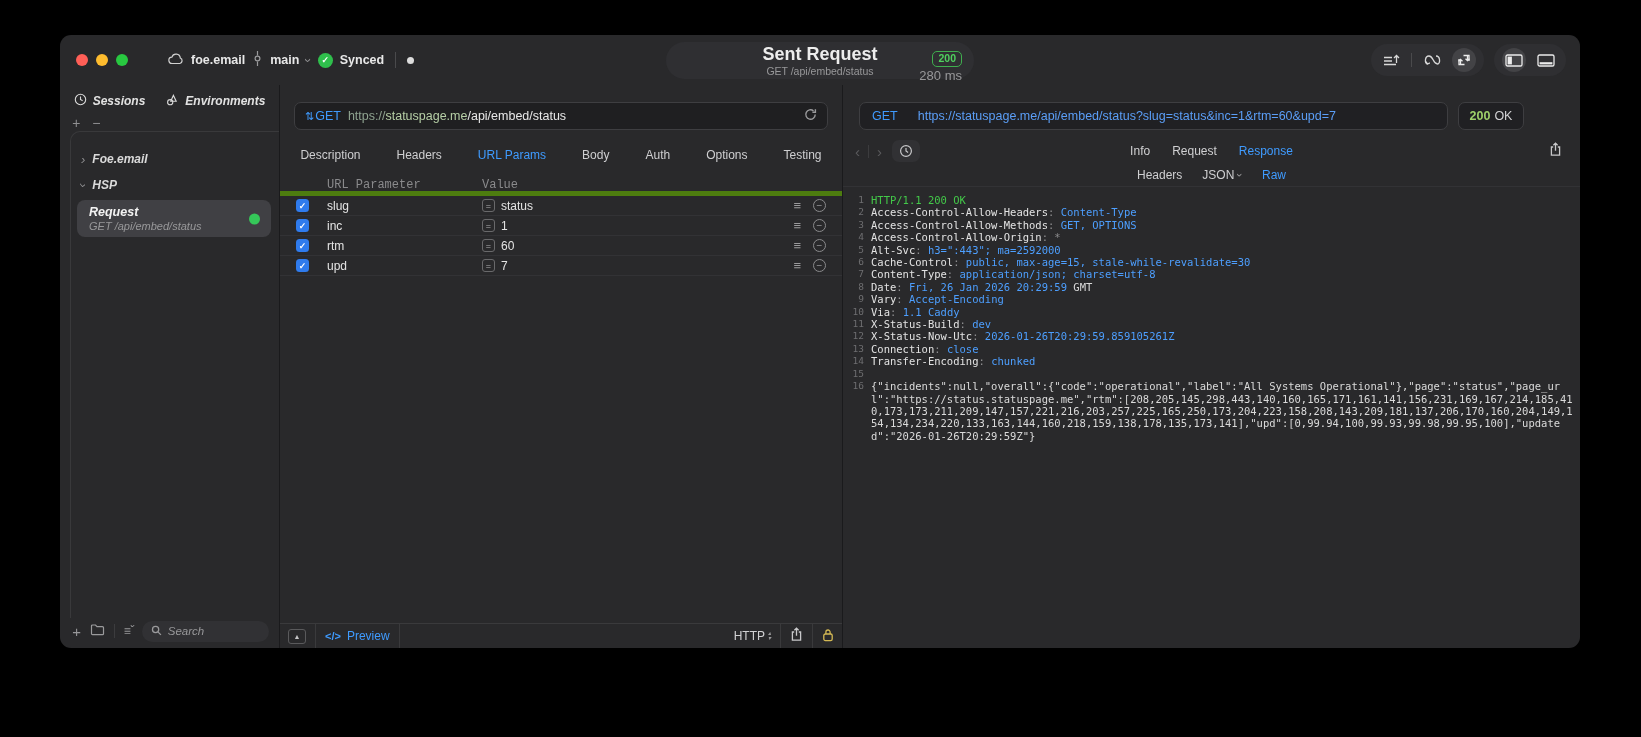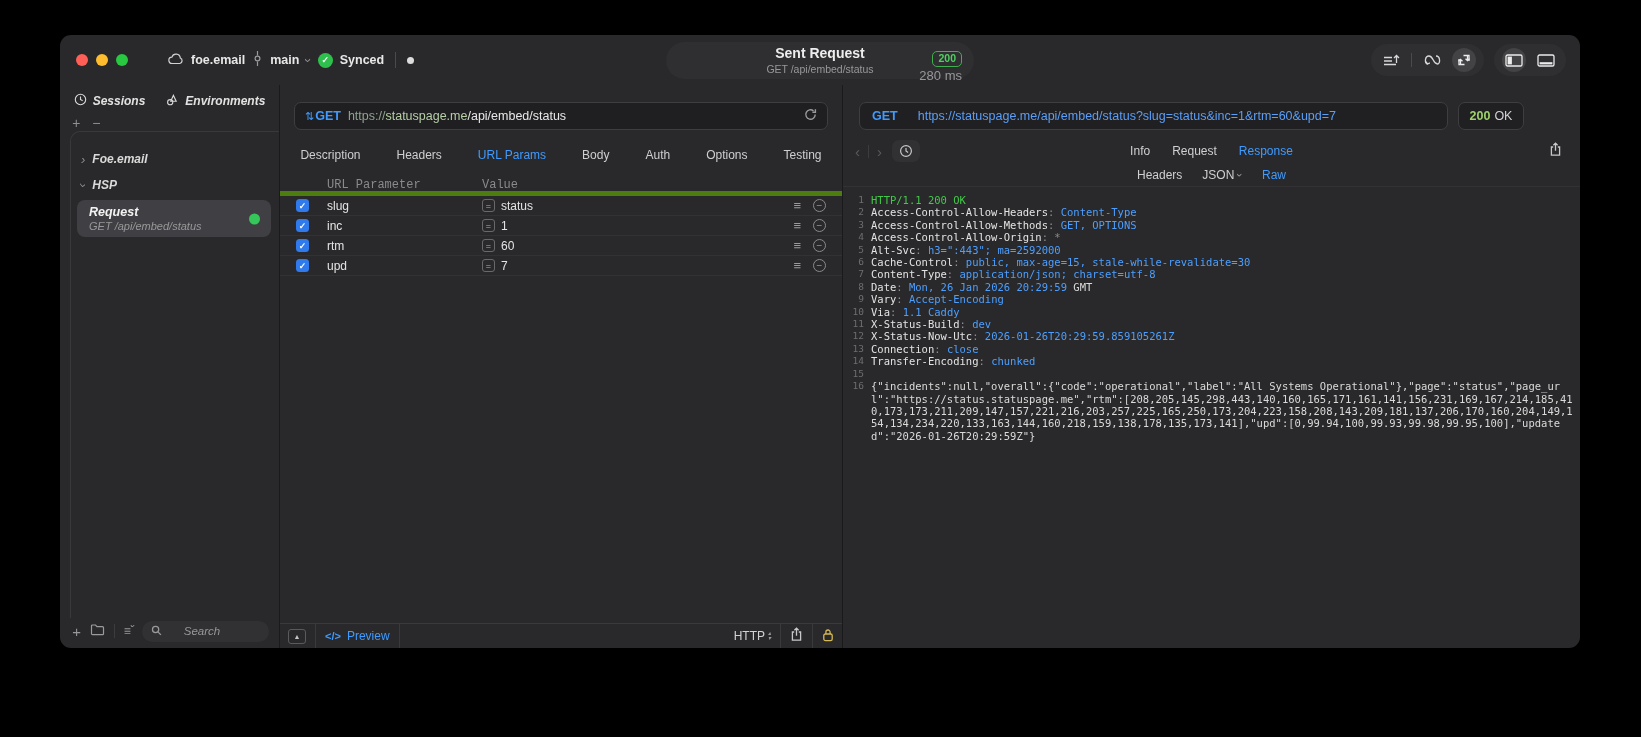--- a/index.html
+++ b/index.html
@@ -18,21 +18,21 @@
   .chev { display:inline-block; color:#8f8f91; font-size:13px; font-weight:400; }
   .chev.down { transform:rotate(90deg); }
   .check-circle { width:15px; height:15px; border-radius:50%; background:#2fbf4c; color:#fff; font-size:9px;
     display:inline-flex; align-items:center; justify-content:center; font-weight:700; }
   .white-dot { width:7px; height:7px; border-radius:50%; background:#dcdcdc; display:inline-block; }
 
   .center-pill { position:absolute; left:50%; top:7px; transform:translateX(-50%);
     width:308px; height:37px; background:#2f2f32; border-radius:19px; display:flex;
     align-items:center; justify-content:center; }
   .cp-text { text-align:center; line-height:1.25; }
-  .cp-title { font-size:14px; font-weight:700; color:#ededed; }
+  .cp-title { font-size:18px; font-weight:700; color:#ededed; }
   .cp-sub { font-size:10.5px; color:#98989a; }
   .cp-right { position:absolute; right:12px; top:5px; text-align:right; line-height:1.3; }
   .badge-200 { display:inline-block; border:1px solid #3fae4e; color:#4fd05e; border-radius:5px;
     font-size:10.5px; font-weight:700; padding:0 5px; }
   .cp-ms { font-size:13px; color:#98989a; }
 
   .tb-right { position:absolute; right:14px; top:9px; display:flex; gap:10px; }
   .icon-pill { background:#2f2f32; border-radius:16px; height:32px; display:flex; align-items:center; padding:0 8px; gap:8px; }
   .icon-pill .sep { width:1px; height:14px; background:#4a4a4c; }
   .ibtn { width:24px; height:24px; border-radius:50%; display:flex; align-items:center; justify-content:center; }
@@ -56,29 +56,29 @@
   .req-item { position:relative; margin:2px 8px 0 6px; background:#404044; border-radius:8px; padding:5px 12px; }
   .ri-title { font-size:12.5px; font-weight:700; color:#f2f2f2; }
   .ri-sub { font-size:11px; color:#98989a; margin-top:1px; }
   .green-dot { position:absolute; right:11px; top:50%; transform:translateY(-50%);
     width:11px; height:11px; border-radius:50%; background:#35c759; }
   .sb-footer { flex:0 0 30px; display:flex; align-items:center; gap:9px; padding:0 10px 4px 12px; color:#98989a; }
   .sb-footer .sep { width:1px; height:14px; background:#3c3c3e; }
   .plus-g { font-size:15px; }
   .list-ic { font-size:12px; letter-spacing:-1px; }
   .search-pill { flex:1; height:21px; background:#313134; border-radius:11px; display:flex;
-    align-items:center; gap:22px; padding:0 9px; }
+    align-items:center; gap:6px; padding:0 9px; }
   .search-pill span { font-size:11.5px; color:#98989a; }
 
   
   .url-row { padding:17px 14px 0 14px; }
   .url-bar { height:28px; background:#1f1f21; border:1px solid #3e3e41; border-radius:7px;
     display:flex; align-items:center; padding:0 10px; font-size:12.5px; }
   .stepper-g { color:#3f9bff; font-size:11px; margin-right:1px; }
-  .m-get { color:#3f9bff; font-weight:700; margin-right:7px; }
+  .m-get { color:#3f9bff; font-weight:400; margin-right:7px; }
   .u-scheme { color:#8fa390; }
   .u-domain { color:#b6cfa6; }
   .u-path { color:#e8e8e8; }
   .flex-sp { flex:1; }
 
   .req-tabs { margin-top:15px; height:20px; display:flex; justify-content:center; gap:36px; }
   .tab { font-size:12px; color:#cfcfd1; font-weight:400; cursor:default; display:inline-flex; align-items:center; gap:4px; }
   .tab.active { color:#3f9bff; }
   .tab .caret { color:#9a9a9c; display:inline-block; transform:rotate(90deg); font-size:11px; }
 
@@ -457,21 +457,21 @@
           <div class="line">
             <span class="ln">6</span>
             <span class="code"><span class="c-k">Cache-Control</span><span class="c-p">: </span><span class="c-v">public, max-age=15, stale-while-revalidate=30</span></span>
           </div>
           <div class="line">
             <span class="ln">7</span>
             <span class="code"><span class="c-k">Content-Type</span><span class="c-p">: </span><span class="c-v">application/json; charset=utf-8</span></span>
           </div>
           <div class="line">
             <span class="ln">8</span>
-            <span class="code"><span class="c-k">Date</span><span class="c-p">: </span><span class="c-v">Mon, 26 Jan 2026 20:29:59</span><span class="c-w"> GMT</span></span>
+            <span class="code"><span class="c-k">Date</span><span class="c-p">: </span><span class="c-v">Fri, 26 Jan 2026 20:29:59</span><span class="c-w"> GMT</span></span>
           </div>
           <div class="line">
             <span class="ln">9</span>
             <span class="code"><span class="c-k">Vary</span><span class="c-p">: </span><span class="c-v">Accept-Encoding</span></span>
           </div>
           <div class="line">
             <span class="ln">10</span>
             <span class="code"><span class="c-k">Via</span><span class="c-p">: </span><span class="c-v">1.1 Caddy</span></span>
           </div>
           <div class="line">

